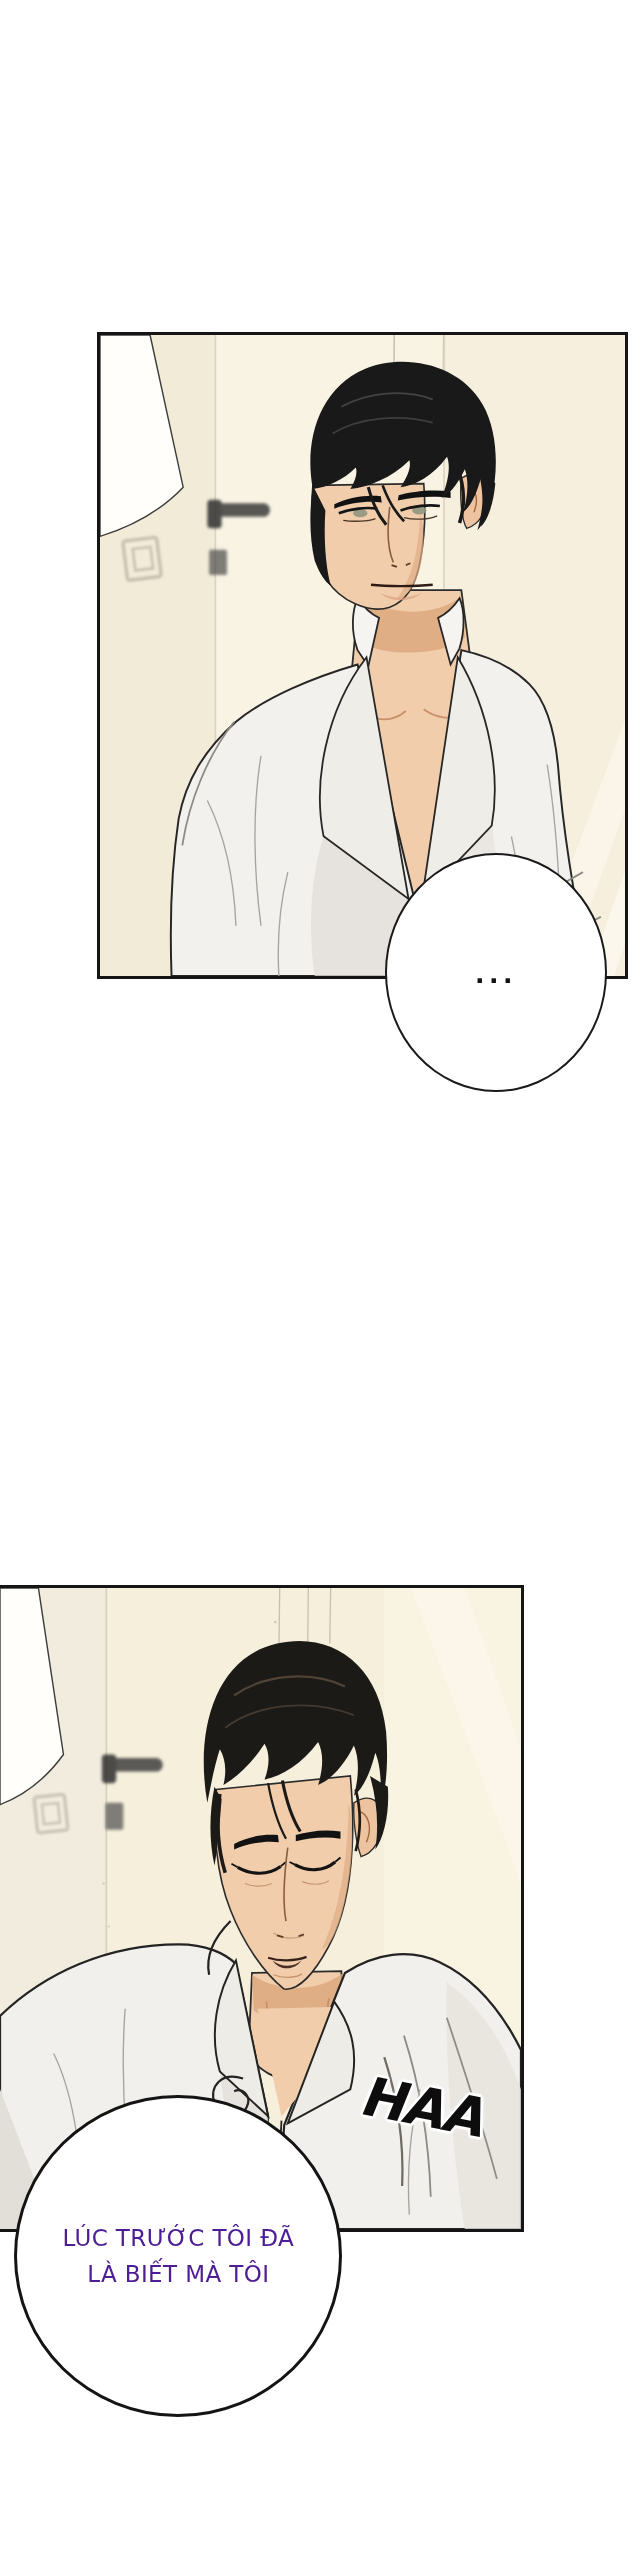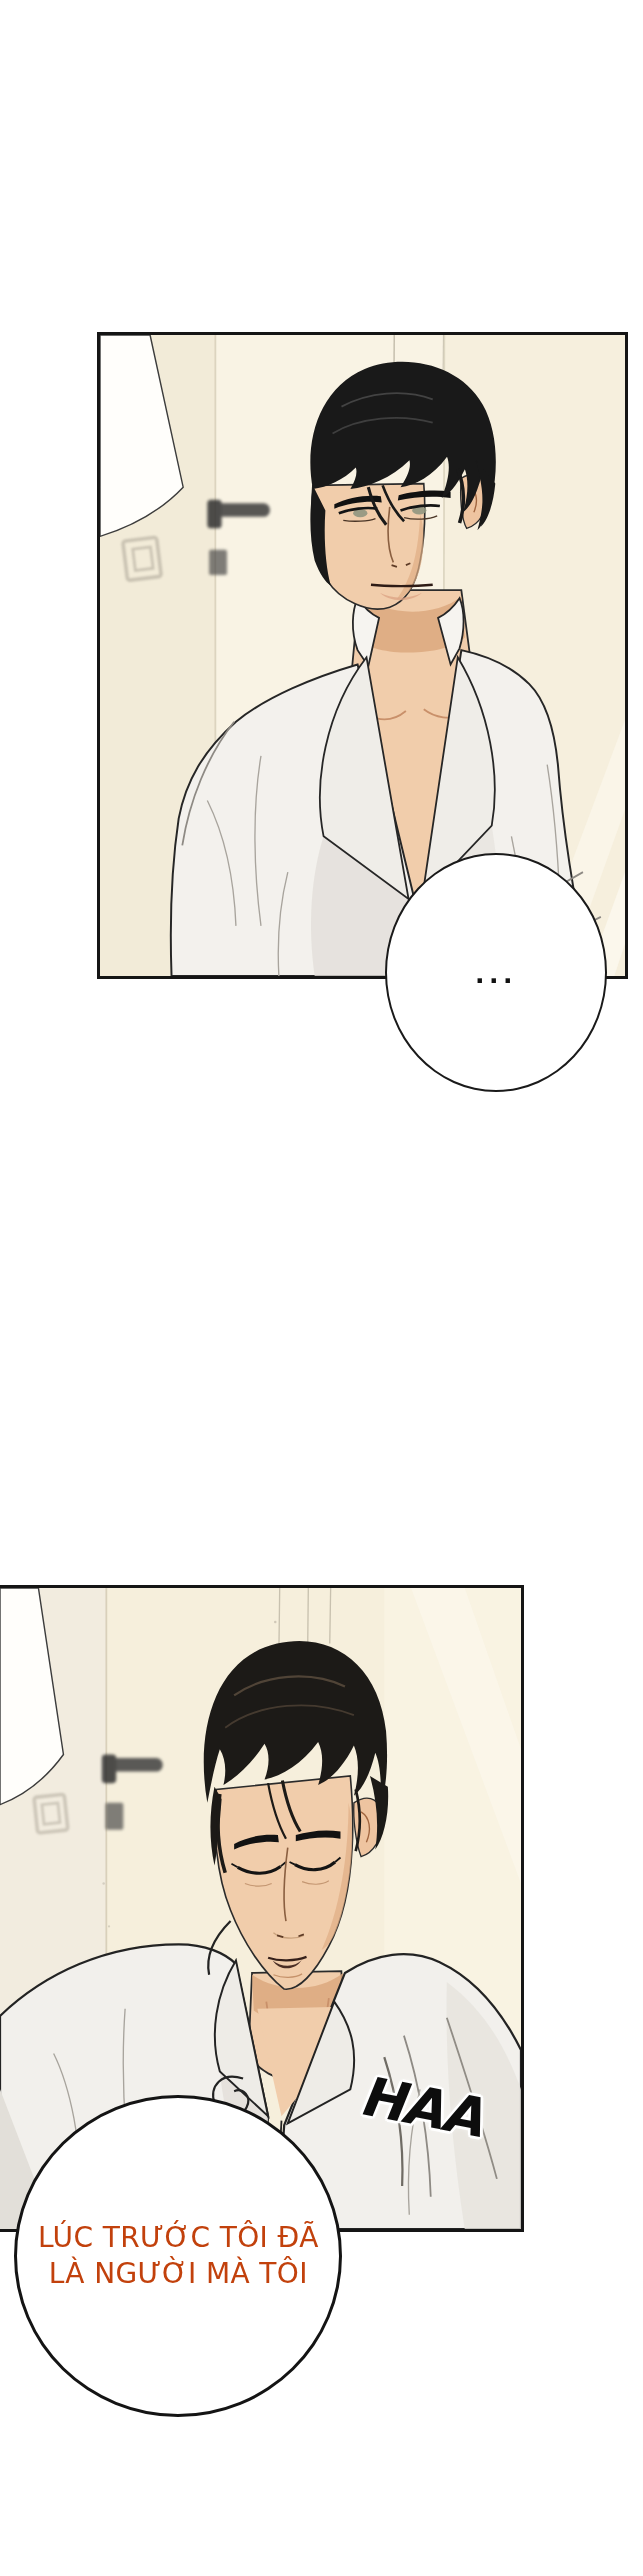--- a/index.html
+++ b/index.html
@@ -7,21 +7,21 @@
         font-family:"DejaVu Sans",sans-serif;}
   .panel{position:absolute;background:#f5eedc;box-sizing:border-box;border:3.6px solid #151515;}
   #panel1{left:97px;top:332px;width:531px;height:647px;}
   #panel2{left:0px;top:1585px;width:524px;height:647px;border-left:none;}
   .panel svg{display:block;width:100%;height:100%;}
   .bubble{position:absolute;background:#ffffff;border-radius:50%;z-index:5;
           display:flex;align-items:center;justify-content:center;text-align:center;}
   #bubble-ellipsis{left:385px;top:853px;width:218px;height:235px;border:2.7px solid #1a1a1a;}
   #bubble-ellipsis .dots{font-size:25px;font-weight:bold;letter-spacing:4.5px;color:#111;margin-top:3.6px;}
   #bubble-dialogue{left:14.3px;top:2095px;width:322px;height:316px;border:3.1px solid #141414;}
-  #bubble-dialogue .lines{font-size:28px;line-height:36px;letter-spacing:0.4px;color:#c2410c;}
+  #bubble-dialogue .lines{font-size:23px;line-height:36px;letter-spacing:0.4px;color:#4c1d95;}
   #sfx-haa{position:absolute;left:371px;top:2065px;z-index:4;color:#0d0d0d;
            font-size:54px;font-weight:bold;font-style:italic;letter-spacing:-1.8px;
            transform:rotate(11deg);transform-origin:left top;
            text-shadow:2.7px 0 0 #fff,-2.7px 0 0 #fff,0 2.7px 0 #fff,0 -2.7px 0 #fff,
                        1.8px 1.8px 0 #fff,-1.8px 1.8px 0 #fff,1.8px -1.8px 0 #fff,-1.8px -1.8px 0 #fff,0 0 6.3px #fff;}
   .blur1{filter:blur(1px);} .blur15{filter:blur(1.5px);}
 </style>
 </head>
 <body>
 
@@ -204,18 +204,18 @@
 
   <div id="sfx-haa">HAA</div>
 
   <div class="bubble" id="bubble-ellipsis">
     <span class="dots">...</span>
   </div>
 
   <div class="bubble" id="bubble-dialogue">
     <div class="lines">
       <div>LÚC TRƯỚC TÔI ĐÃ</div>
-      <div>LÀ NGƯỜI MÀ TÔI</div>
+      <div>LÀ BIẾT MÀ TÔI</div>
     </div>
   </div>
 
 </div>
 
 
 </body></html>

